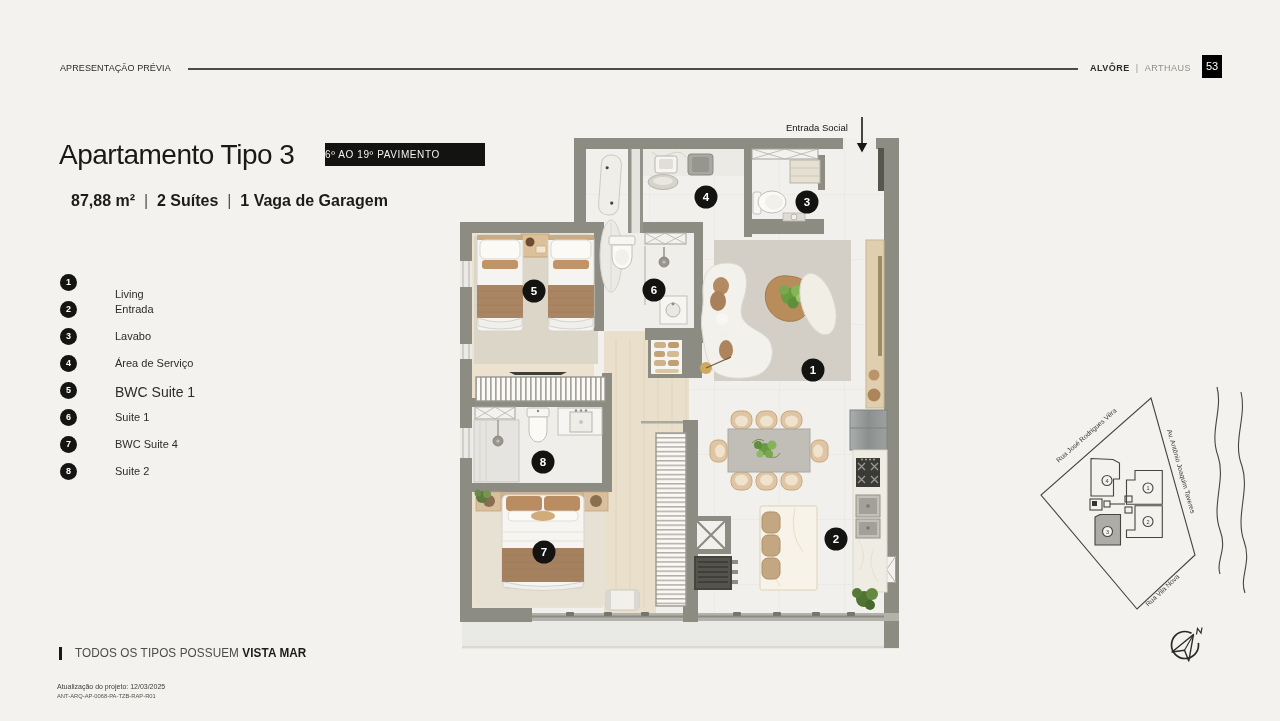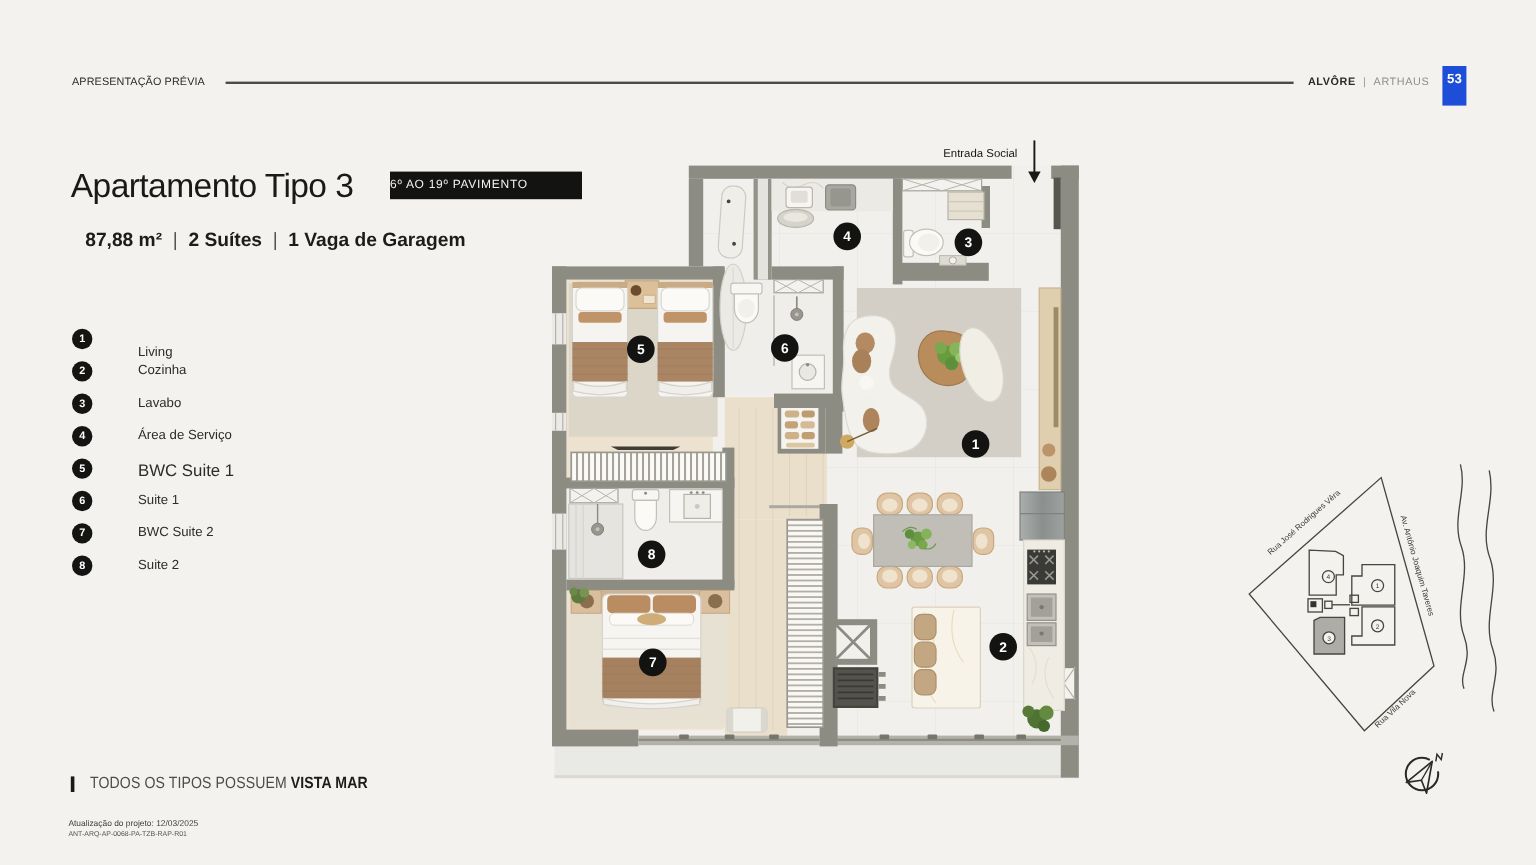--- a/index.html
+++ b/index.html
@@ -563,50 +563,50 @@
 <path d="M1196.5,634.5 l1,-6 l3.5,4.5 l1,-5.5" stroke-width="1.2"></path>
 </g>
 </svg>
 
 <div class="abs" style="left:60px;top:63px;font-size:9px;letter-spacing:0.1px;color:#2b2a28">APRESENTAÇÃO PRÉVIA</div>
 
 <div class="abs" style="left:188px;top:68px;width:890px;height:1.6px;background:#4c4b47"></div>
 
 <div class="abs" style="right:89px;top:63px;font-size:9px;letter-spacing:0.5px;color:#2b2a28;white-space:nowrap"><b>ALVÔRE</b>&nbsp;&nbsp;<span style="color:#9b9994">|</span>&nbsp;&nbsp;<span style="color:#908e89">ARTHAUS</span></div>
 
-<div class="abs" style="left:1202px;top:55px;width:20px;height:33px;background:#1d4ed8;color:#fff;font-size:11px;font-weight:bold;text-align:center;line-height:23px">53</div>
+<div class="abs" style="left:1202px;top:55px;width:20px;height:23px;background:#000000;color:#fff;font-size:11px;font-weight:normal;text-align:center;line-height:23px">53</div>
 
 <div class="abs" style="left:59px;top:139px;font-size:28px;font-weight:normal;letter-spacing:-0.5px;color:#1a1918">Apartamento Tipo 3</div>
 
 <div class="abs" style="left:325px;top:143px;width:160px;height:23px;background:#131312;color:#f4f2ee;font-size:10px;letter-spacing:0.6px;text-align:left;line-height:23px">6º AO 19º PAVIMENTO</div>
 
 <div class="abs" style="left:71px;top:192px;font-size:16px;font-weight:bold;color:#1d1c1a">87,88 m² &nbsp;<span style="font-weight:normal;color:#55534f">|</span>&nbsp; 2 Suítes &nbsp;<span style="font-weight:normal;color:#55534f">|</span>&nbsp; 1 Vaga de Garagem</div>
 
 <div id="legend">
 
   <div class="abs" style="left:60px;top:274px;width:17px;height:17px;border-radius:50%;background:#141413;color:#fff;font-size:9px;font-weight:bold;text-align:center;line-height:17px">1</div>
   <div class="abs" style="left:115px;top:288px;font-size:11px;color:#2d2c2a">Living</div>
 
   <div class="abs" style="left:60px;top:301px;width:17px;height:17px;border-radius:50%;background:#141413;color:#fff;font-size:9px;font-weight:bold;text-align:center;line-height:17px">2</div>
-  <div class="abs" style="left:115px;top:303px;font-size:11px;color:#2d2c2a">Cozinha</div>
+  <div class="abs" style="left:115px;top:303px;font-size:11px;color:#2d2c2a">Entrada</div>
 
   <div class="abs" style="left:60px;top:328px;width:17px;height:17px;border-radius:50%;background:#141413;color:#fff;font-size:9px;font-weight:bold;text-align:center;line-height:17px">3</div>
   <div class="abs" style="left:115px;top:330px;font-size:11px;color:#2d2c2a">Lavabo</div>
 
   <div class="abs" style="left:60px;top:355px;width:17px;height:17px;border-radius:50%;background:#141413;color:#fff;font-size:9px;font-weight:bold;text-align:center;line-height:17px">4</div>
   <div class="abs" style="left:115px;top:357px;font-size:11px;color:#2d2c2a">Área de Serviço</div>
 
   <div class="abs" style="left:60px;top:382px;width:17px;height:17px;border-radius:50%;background:#141413;color:#fff;font-size:9px;font-weight:bold;text-align:center;line-height:17px">5</div>
   <div class="abs" style="left:115px;top:384px;font-size:14px;color:#2d2c2a">BWC Suite 1</div>
 
   <div class="abs" style="left:60px;top:409px;width:17px;height:17px;border-radius:50%;background:#141413;color:#fff;font-size:9px;font-weight:bold;text-align:center;line-height:17px">6</div>
   <div class="abs" style="left:115px;top:411px;font-size:11px;color:#2d2c2a">Suite 1</div>
 
   <div class="abs" style="left:60px;top:436px;width:17px;height:17px;border-radius:50%;background:#141413;color:#fff;font-size:9px;font-weight:bold;text-align:center;line-height:17px">7</div>
-  <div class="abs" style="left:115px;top:438px;font-size:11px;color:#2d2c2a">BWC Suite 2</div>
+  <div class="abs" style="left:115px;top:438px;font-size:11px;color:#2d2c2a">BWC Suite 4</div>
 
   <div class="abs" style="left:60px;top:463px;width:17px;height:17px;border-radius:50%;background:#141413;color:#fff;font-size:9px;font-weight:bold;text-align:center;line-height:17px">8</div>
   <div class="abs" style="left:115px;top:465px;font-size:11px;color:#2d2c2a">Suite 2</div>
 </div>
 
 <div class="abs" style="left:59px;top:647px;width:3px;height:13px;background:#1a1918"></div>
 
 <div class="abs" style="left:75px;top:645px;font-size:13.5px;letter-spacing:0.1px;color:#4e4c48;transform:scaleX(0.87);transform-origin:0 0;white-space:nowrap">TODOS OS TIPOS POSSUEM <b style="color:#1d1c1a">VISTA MAR</b></div>
 
 <div class="abs" style="left:57px;top:683px;font-size:7px;color:#3d3c39">Atualização do projeto: 12/03/2025</div>

